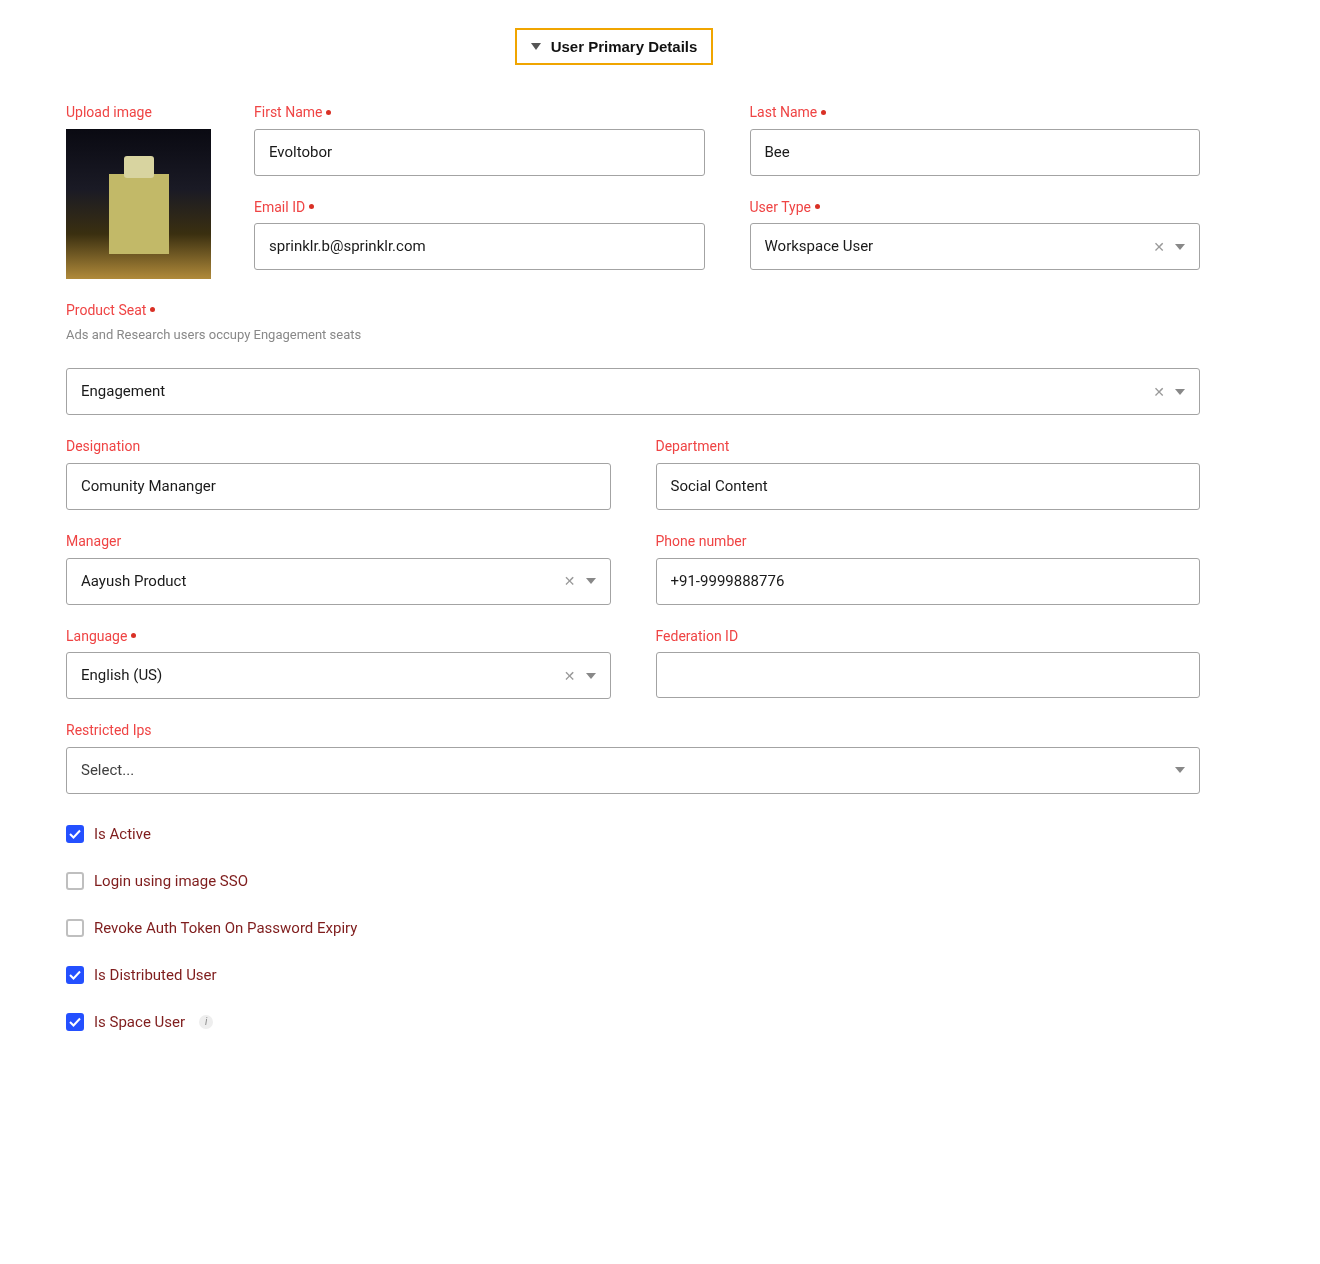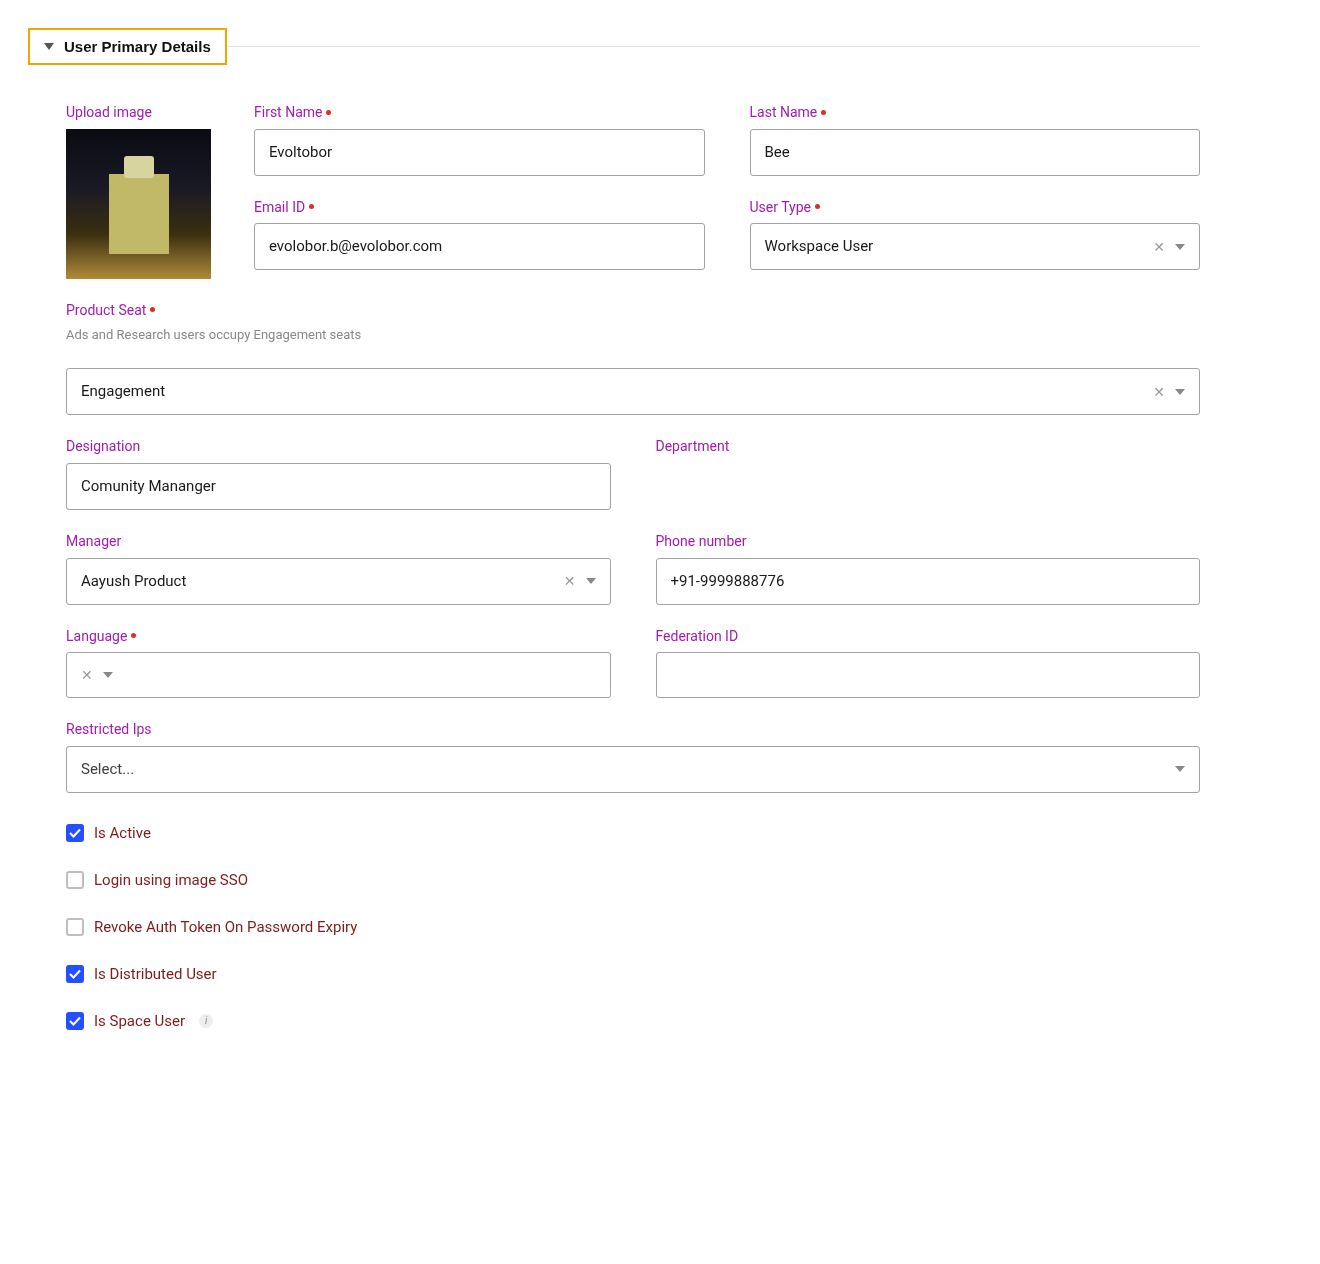--- a/index.html
+++ b/index.html
@@ -11,20 +11,21 @@
     line-height: 1.4;
   }
   .page {
     padding: 28px 60px 40px 28px;
     max-width: 1260px;
   }
   .section-header-row {
     display: flex;
     align-items: center;
     margin-bottom: 38px;
+    flex-direction: column;
   }
   .section-header-btn {
     display: inline-flex;
     align-items: center;
     gap: 10px;
     border: 2px solid #f0a500;
     background: #fff;
     padding: 8px 14px;
     font-size: 15px;
     font-weight: 700;
@@ -49,21 +50,21 @@
     display: flex;
     gap: 38px;
     margin-bottom: 22px;
     align-items: flex-start;
   }
   .col-upload { width: 150px; }
   .col-flex { flex: 1; display: flex; flex-direction: column; gap: 22px; }
   .col-half { flex: 1; }
   .field-label {
     font-size: 14px;
-    color: #a21caf;
+    color: #ef4444;
     margin-bottom: 6px;
     display: block;
   }
   .req-dot {
     display:inline-block;
     width:5px; height:5px;
     background:#d93025;
     border-radius:50%;
     vertical-align: middle;
     margin-left:4px;
@@ -210,21 +211,21 @@
             </div>
           </div>
         </div>
 
         <div class="row-two" style="margin-bottom:0;">
           <div class="col-half field-block">
             <span class="field-label">
               <span>Email ID</span><span class="req-dot"></span>
             </span>
             <div class="input">
-              <span>evolobor.b@evolobor.com</span>
+              <span>sprinklr.b@sprinklr.com</span>
             </div>
           </div>
           <div class="col-half field-block">
             <span class="field-label">
               <span>User Type</span><span class="req-dot"></span>
             </span>
             <div class="select-box">
               <span class="select-value">Workspace User</span>
               <span class="select-controls">
                 <span class="clear-icon">✕</span>
@@ -252,20 +253,23 @@
 
     <div class="row-two">
       <div class="col-half field-block">
         <span class="field-label">Designation</span>
         <div class="input">
           <span>Comunity Mananger</span>
         </div>
       </div>
       <div class="col-half field-block">
         <span class="field-label">Department</span>
+        <div class="input">
+          <span>Social Content</span>
+        </div>
       </div>
     </div>
 
     <div class="row-two">
       <div class="col-half field-block">
         <span class="field-label">Manager</span>
         <div class="select-box">
           <span class="select-value">Aayush Product</span>
           <span class="select-controls">
             <span class="clear-icon">✕</span>
@@ -280,20 +284,21 @@
         </div>
       </div>
     </div>
 
     <div class="row-two">
       <div class="col-half field-block">
         <span class="field-label">
           <span>Language</span><span class="req-dot"></span>
         </span>
         <div class="select-box">
+          <span class="select-value">English (US)</span>
           <span class="select-controls">
             <span class="clear-icon">✕</span>
             <span class="caret-icon"></span>
           </span>
         </div>
       </div>
       <div class="col-half field-block">
         <span class="field-label">Federation ID</span>
         <div class="input">
           <span></span>

